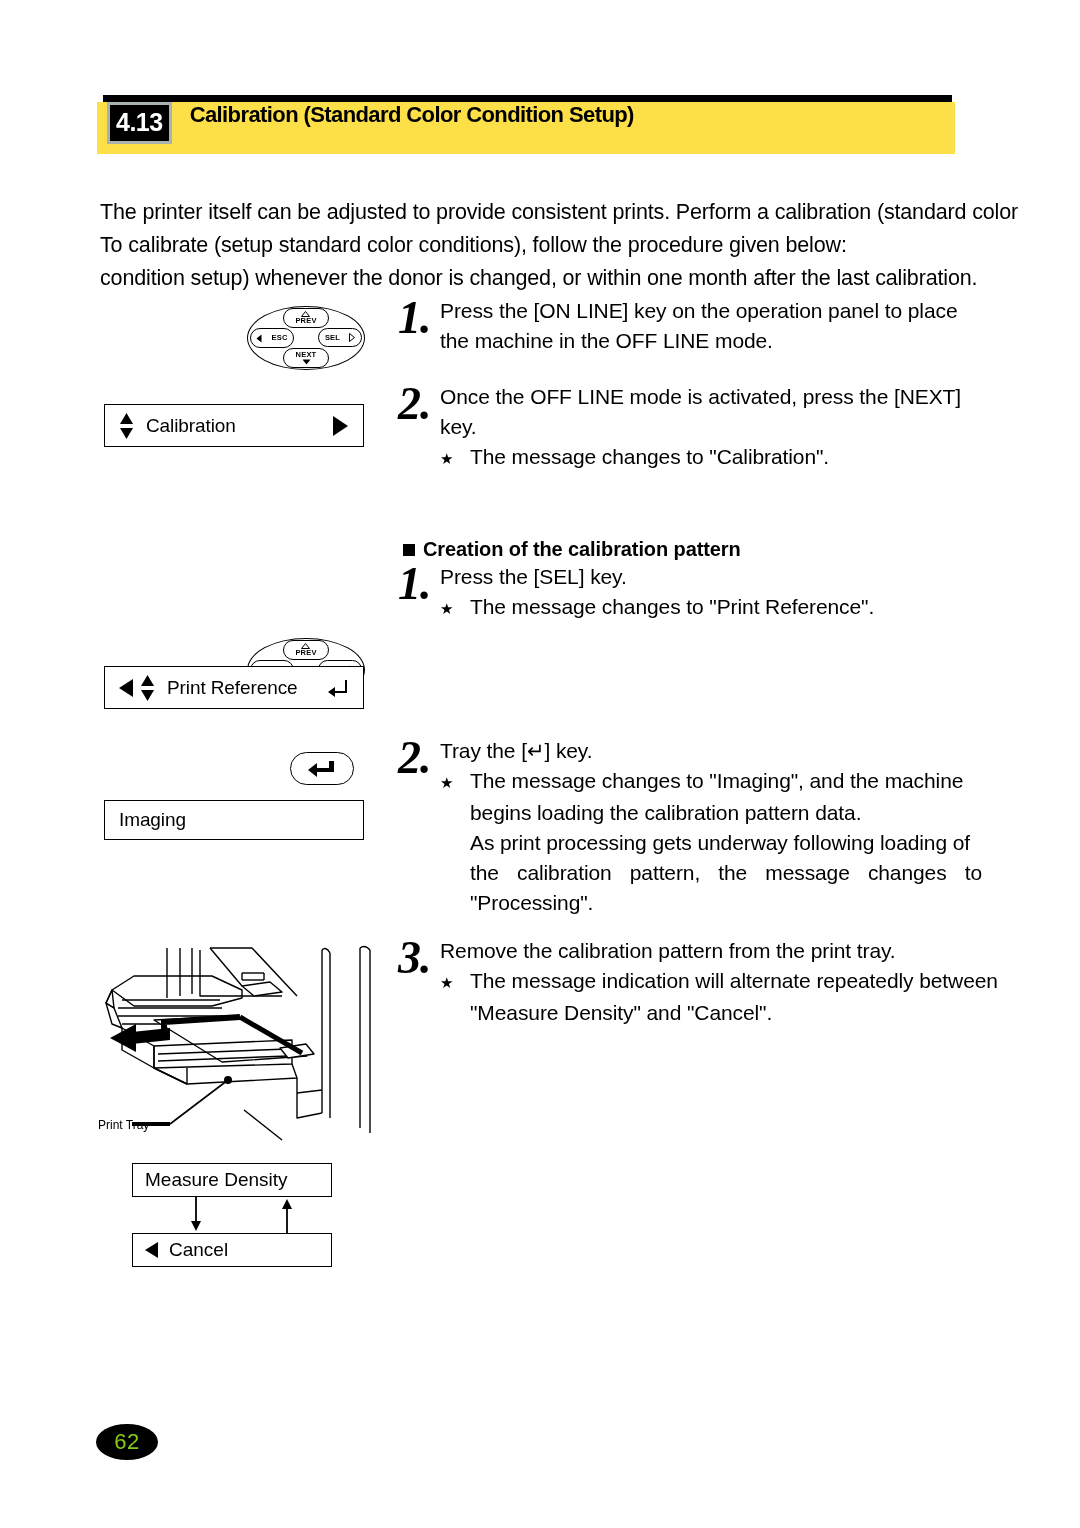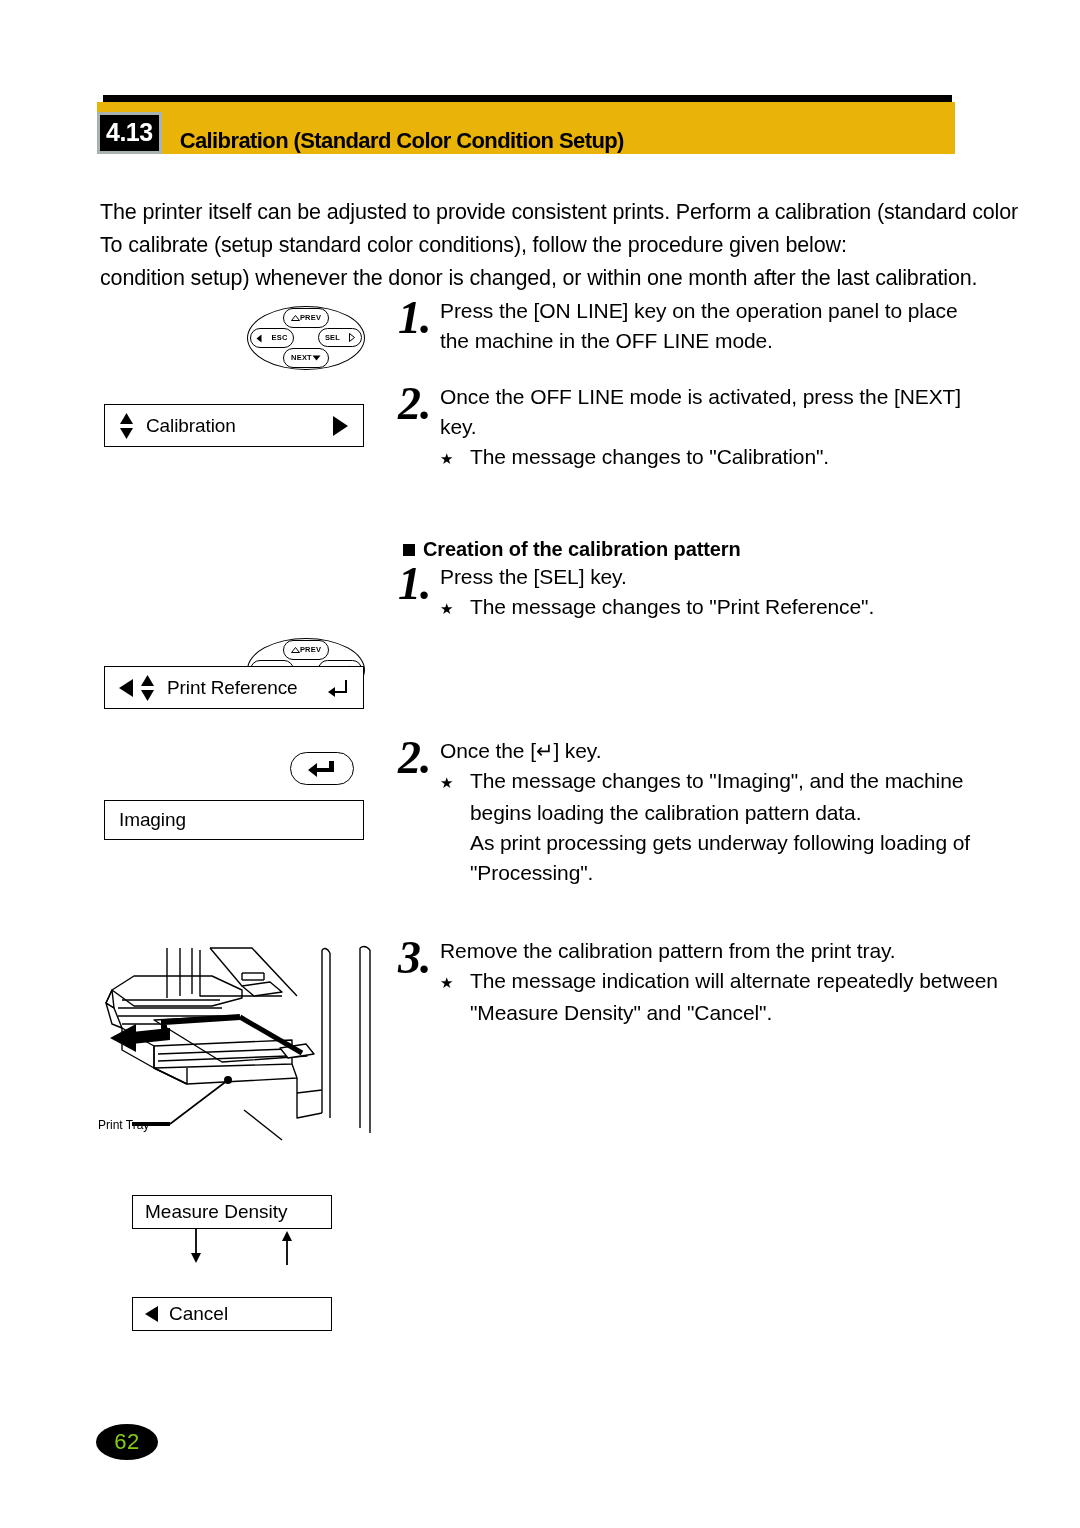--- a/index.html
+++ b/index.html
@@ -23,24 +23,25 @@
     top: 95px;
     width: 858px;
   }
   .header-rule {
     height: 7px;
     background: #000000;
     margin-left: 6px;
     margin-right: 3px;
   }
   .header-band {
-    background: #eab308;
+    background: #fde047;
     height: 52px;
     display: flex;
-    align-items: flex-end;
+    align-items: flex-start;
+    padding-left: 10px;
     box-sizing: border-box;
   }
   .sec-num-box {
     background: #000000;
     color: #ffffff;
     font-weight: bold;
     font-size: 25px;
     line-height: 1;
     padding: 5px 6px 6px 6px;
     border: 3px solid #a8b2b0;
@@ -96,21 +97,21 @@
     background: #fff;
     font-size: 7.5px;
     font-weight: bold;
     letter-spacing: 0.2px;
     font-family: "Liberation Sans", sans-serif;
   }
   .key.prev { left: 36px; top: 2px;  width: 46px; height: 20px; }
   .key.next { left: 36px; top: 42px; width: 46px; height: 20px; justify-content: center; }
   .key.esc  { left: 3px;  top: 22px; width: 44px; height: 20px; }
   .key.sel  { left: 71px; top: 22px; width: 44px; height: 19px; }
-  .key .stack { display: flex; flex-direction: row; align-items: center; line-height: 1; }
+  .key .stack { display: flex; flex-direction: column; align-items: center; line-height: 1; }
   .key .row   { display: flex; flex-direction: row; align-items: center; gap: 9px; line-height: 1; }
   
   .tri-svg { display:block; }
 
   
   .lcd {
     border: 1.8px solid #000;
     background: #fff;
     box-sizing: border-box;
     display: flex;
@@ -178,21 +179,20 @@
   
   .flowbox {
     border: 1.6px solid #000;
     background: #fff;
     box-sizing: border-box;
     display: flex;
     align-items: center;
     padding: 0 12px;
     font-size: 19px;
     height: 34px;
-    margin-top: 32px;
   }
 
   
   .pagenum {
     position: absolute;
     left: 96px; top: 1424px;
     width: 62px; height: 36px;
     background: #000;
     border-radius: 50%;
     color: #84cc16;
@@ -483,28 +483,29 @@
         </div>
       </div>
     </div>
   </div>
 </div>
 
 <div class="abs" style="left:398px; top:736px; width:562px;">
   <div class="step">
     <div class="step-num">2.</div>
     <div class="step-body">
-      <div class="line">Once the [↵] key.</div>
+      <div class="line">Tray the [↵] key.</div>
       <div class="bullets">
         <div class="bullet-line">
           <span class="bullet-star">★</span>
           <span class="bullet-text">The message changes to "Imaging", and the machine</span>
         </div>
         <div class="cont-line">begins loading the calibration pattern data.</div>
         <div class="cont-line">As print processing gets underway following loading of</div>
+        <div class="cont-line justified">the calibration pattern, the message changes to</div>
         <div class="cont-line">"Processing".</div>
       </div>
     </div>
   </div>
 </div>
 
 <div class="abs" style="left:398px; top:936px; width:562px;">
   <div class="step">
     <div class="step-num">3.</div>
     <div class="step-body">

